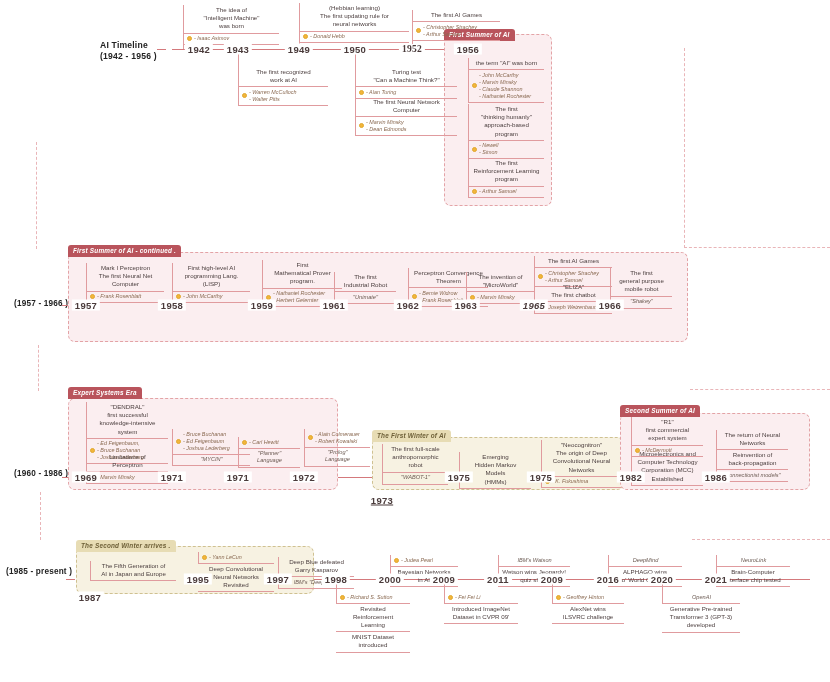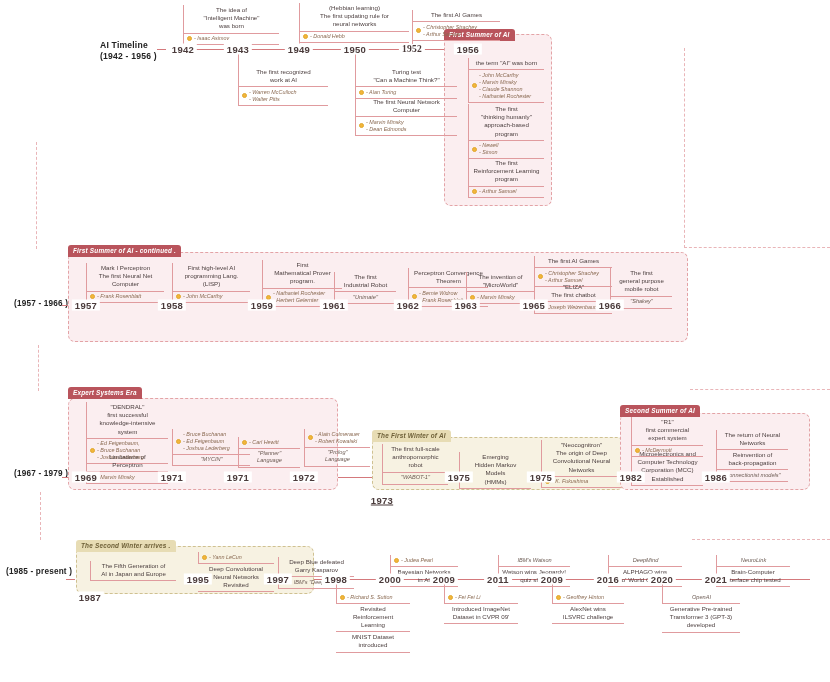--- a/index.html
+++ b/index.html
@@ -173,21 +173,21 @@
     <span class="l1">AI Timeline</span>
     <span class="l2">(1942 - 1956 )</span>
   </div>
 
   <div class="panel summer abs" style="left:444px; top:34px; width:108px; height:172px;"></div>
   <div class="badge summer" style="left:444px; top:29px;">First Summer of AI</div>
 
   <div class="spine-dash" style="left:157px; top:49px;"></div>
   <div class="spine" style="left:172px; top:49px; width:378px;"></div>
 
-  <div class="year" style="left:183px; top:49px;text-align:center;">1942</div>
+  <div class="year" style="left:199px; top:49px;text-align:center;">1942</div>
   <div class="year" style="left:238px; top:49px;">1943</div>
   <div class="year" style="left:299px; top:49px;">1949</div>
   <div class="year" style="left:355px; top:49px;">1950</div>
   <div class="year" style="left:412px; top:49px;font-family:Liberation Serif, serif;">1952</div>
   <div class="year" style="left:468px; top:49px;">1956</div>
 
   <div class="stem" style="left:183px; top:30px; height:19px;"></div>
   <div class="node left-rule" style="left:183px; top:5px; width:96px;">
     <div class="txt">The idea of
 "Intelligent Machine"
@@ -290,21 +290,21 @@
 
   <div class="spine-dash" style="left:62px; top:305px;"></div>
   <div class="spine" style="left:76px; top:305px; width:607px;"></div>
 
   <div class="year" style="left:86px; top:305px;">1957</div>
   <div class="year" style="left:172px; top:305px;">1958</div>
   <div class="year" style="left:262px; top:305px;">1959</div>
   <div class="year" style="left:334px; top:305px;">1961</div>
   <div class="year" style="left:408px; top:305px;">1962</div>
   <div class="year" style="left:466px; top:305px;">1963</div>
-  <div class="year" style="left:534px; top:305px;">1965</div>
+  <div class="year" style="left:534px; top:305px;font-style:italic;">1965</div>
   <div class="year" style="left:610px; top:305px;">1966</div>
 
   <div class="stem" style="left:86px; top:288px; height:17px;"></div>
   <div class="node left-rule" style="left:86px; top:263px; width:78px;">
     <div class="txt">Mark I Perceptron
 The first Neural Net
 Computer</div>
     <div class="people left-rule">
       <span class="dot-icon"></span>
       <span class="names">- Frank Rosenblatt</span>
@@ -382,21 +382,21 @@
 
   <div class="stem" style="left:610px; top:288px; height:17px;"></div>
   <div class="node left-rule" style="left:610px; top:268px; width:62px;">
     <div class="txt">The first
 general purpose
 mobile robot</div>
     <div class="plain left-rule">"Shakey"</div>
   </div>
 
   <div class="abs era-label" style="left:14px; top:468px; font-size:8.2px; line-height:11px;">
-    <span class="l2">(1967 - 1979 )</span>
+    <span class="l2">(1960 - 1986 )</span>
   </div>
 
   <div class="panel summer abs" style="left:68px; top:398px; width:270px; height:92px;"></div>
   <div class="badge summer" style="left:68px; top:387px;">Expert Systems Era</div>
 
   <div class="panel winter abs" style="left:372px; top:437px; width:252px; height:53px;"></div>
   <div class="badge winter" style="left:372px; top:430px;">The First Winter of AI</div>
 
   <div class="panel summer abs" style="left:620px; top:413px; width:190px; height:77px;"></div>
   <div class="badge summer" style="left:620px; top:405px;">Second Summer of AI</div>

